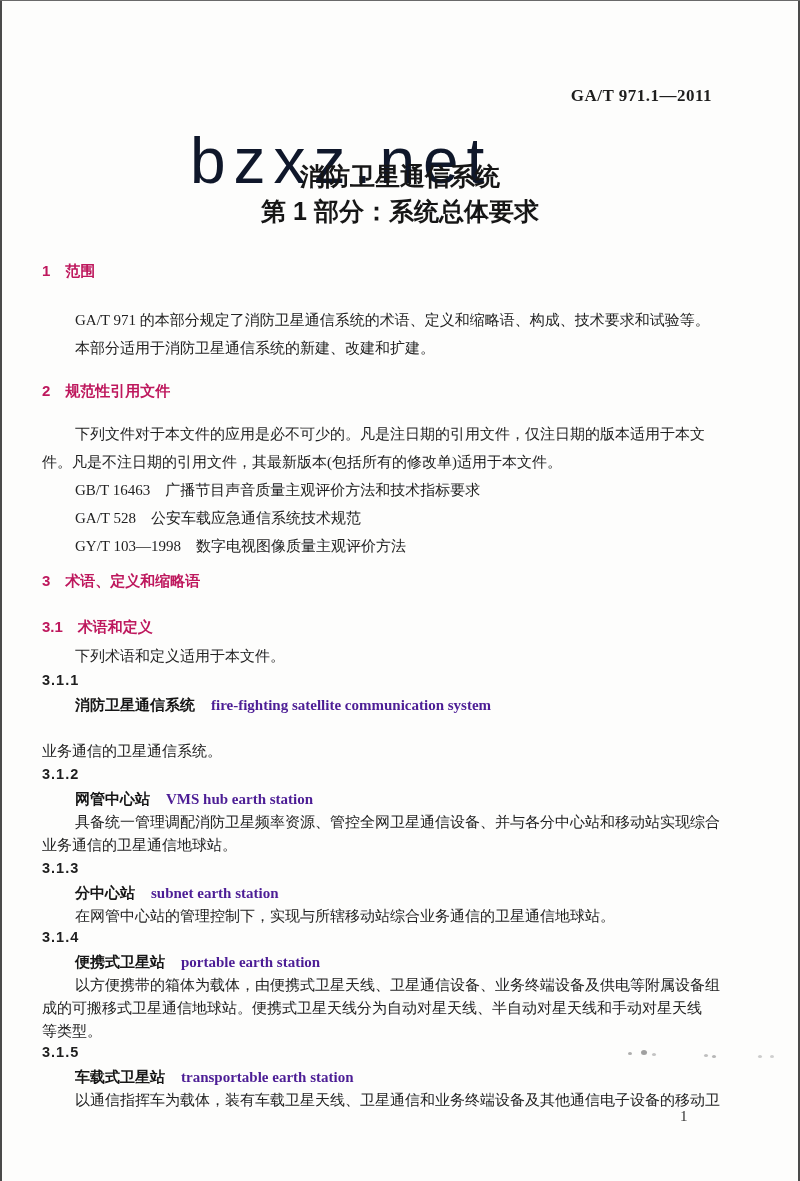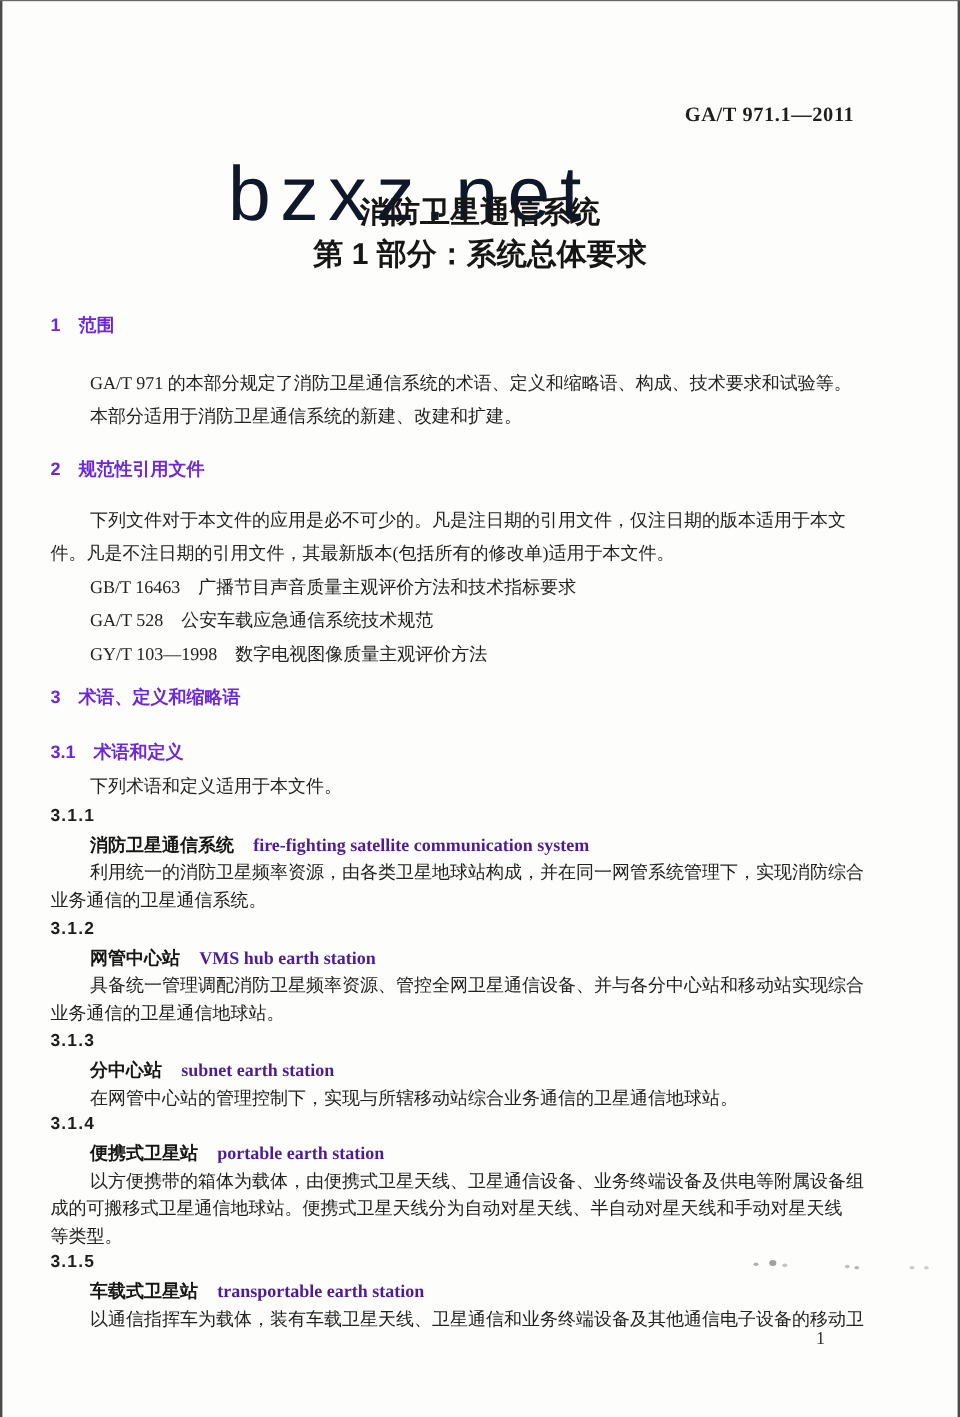--- a/index.html
+++ b/index.html
@@ -34,21 +34,21 @@
     left:0;width:100%;text-align:center;z-index:2;
     font-family:"Liberation Sans", sans-serif;
     font-weight:bold;font-size:25px;color:#161616;
   }
   .title-1{top:160px;}
   .title-2{top:195px;}
 
   .h-sec{
     left:42px;
     font-family:"Liberation Sans", sans-serif;
-    font-weight:bold;font-size:15px;color:#6d28d9;
+    font-weight:bold;font-size:15px;color:#be185d;
   }
   .body-line{
     font-size:15px;line-height:20px;color:#222;
   }
   .ind{left:75px;}
   .flush{left:42px;}
 
   .term-num{
     left:42px;
     font-family:"Liberation Sans", sans-serif;
@@ -103,21 +103,20 @@
   <div class="abs body-line ind" style="top:536px">GY/T 103—1998　数字电视图像质量主观评价方法</div>
 
   <div class="abs h-sec" style="top:572px">3　术语、定义和缩略语</div>
   <div class="abs h-sec" style="top:618px">3.1　术语和定义</div>
   <div class="abs body-line ind" style="top:646px">下列术语和定义适用于本文件。</div>
 
   <div class="abs term-num" style="top:672px">3.1.1</div>
   <div class="abs body-line term-head" style="top:695px">
     <span class="zh">消防卫星通信系统</span><span class="en">fire-fighting satellite communication system</span>
   </div>
-  <div class="abs body-line ind" style="top:718px">利用统一的消防卫星频率资源，由各类卫星地球站构成，并在同一网管系统管理下，实现消防综合</div>
   <div class="abs body-line flush" style="top:741px">业务通信的卫星通信系统。</div>
 
   <div class="abs term-num" style="top:766px">3.1.2</div>
   <div class="abs body-line term-head" style="top:789px">
     <span class="zh">网管中心站</span><span class="en">VMS hub earth station</span>
   </div>
   <div class="abs body-line ind" style="top:812px">具备统一管理调配消防卫星频率资源、管控全网卫星通信设备、并与各分中心站和移动站实现综合</div>
   <div class="abs body-line flush" style="top:835px">业务通信的卫星通信地球站。</div>
 
   <div class="abs term-num" style="top:860px">3.1.3</div>

